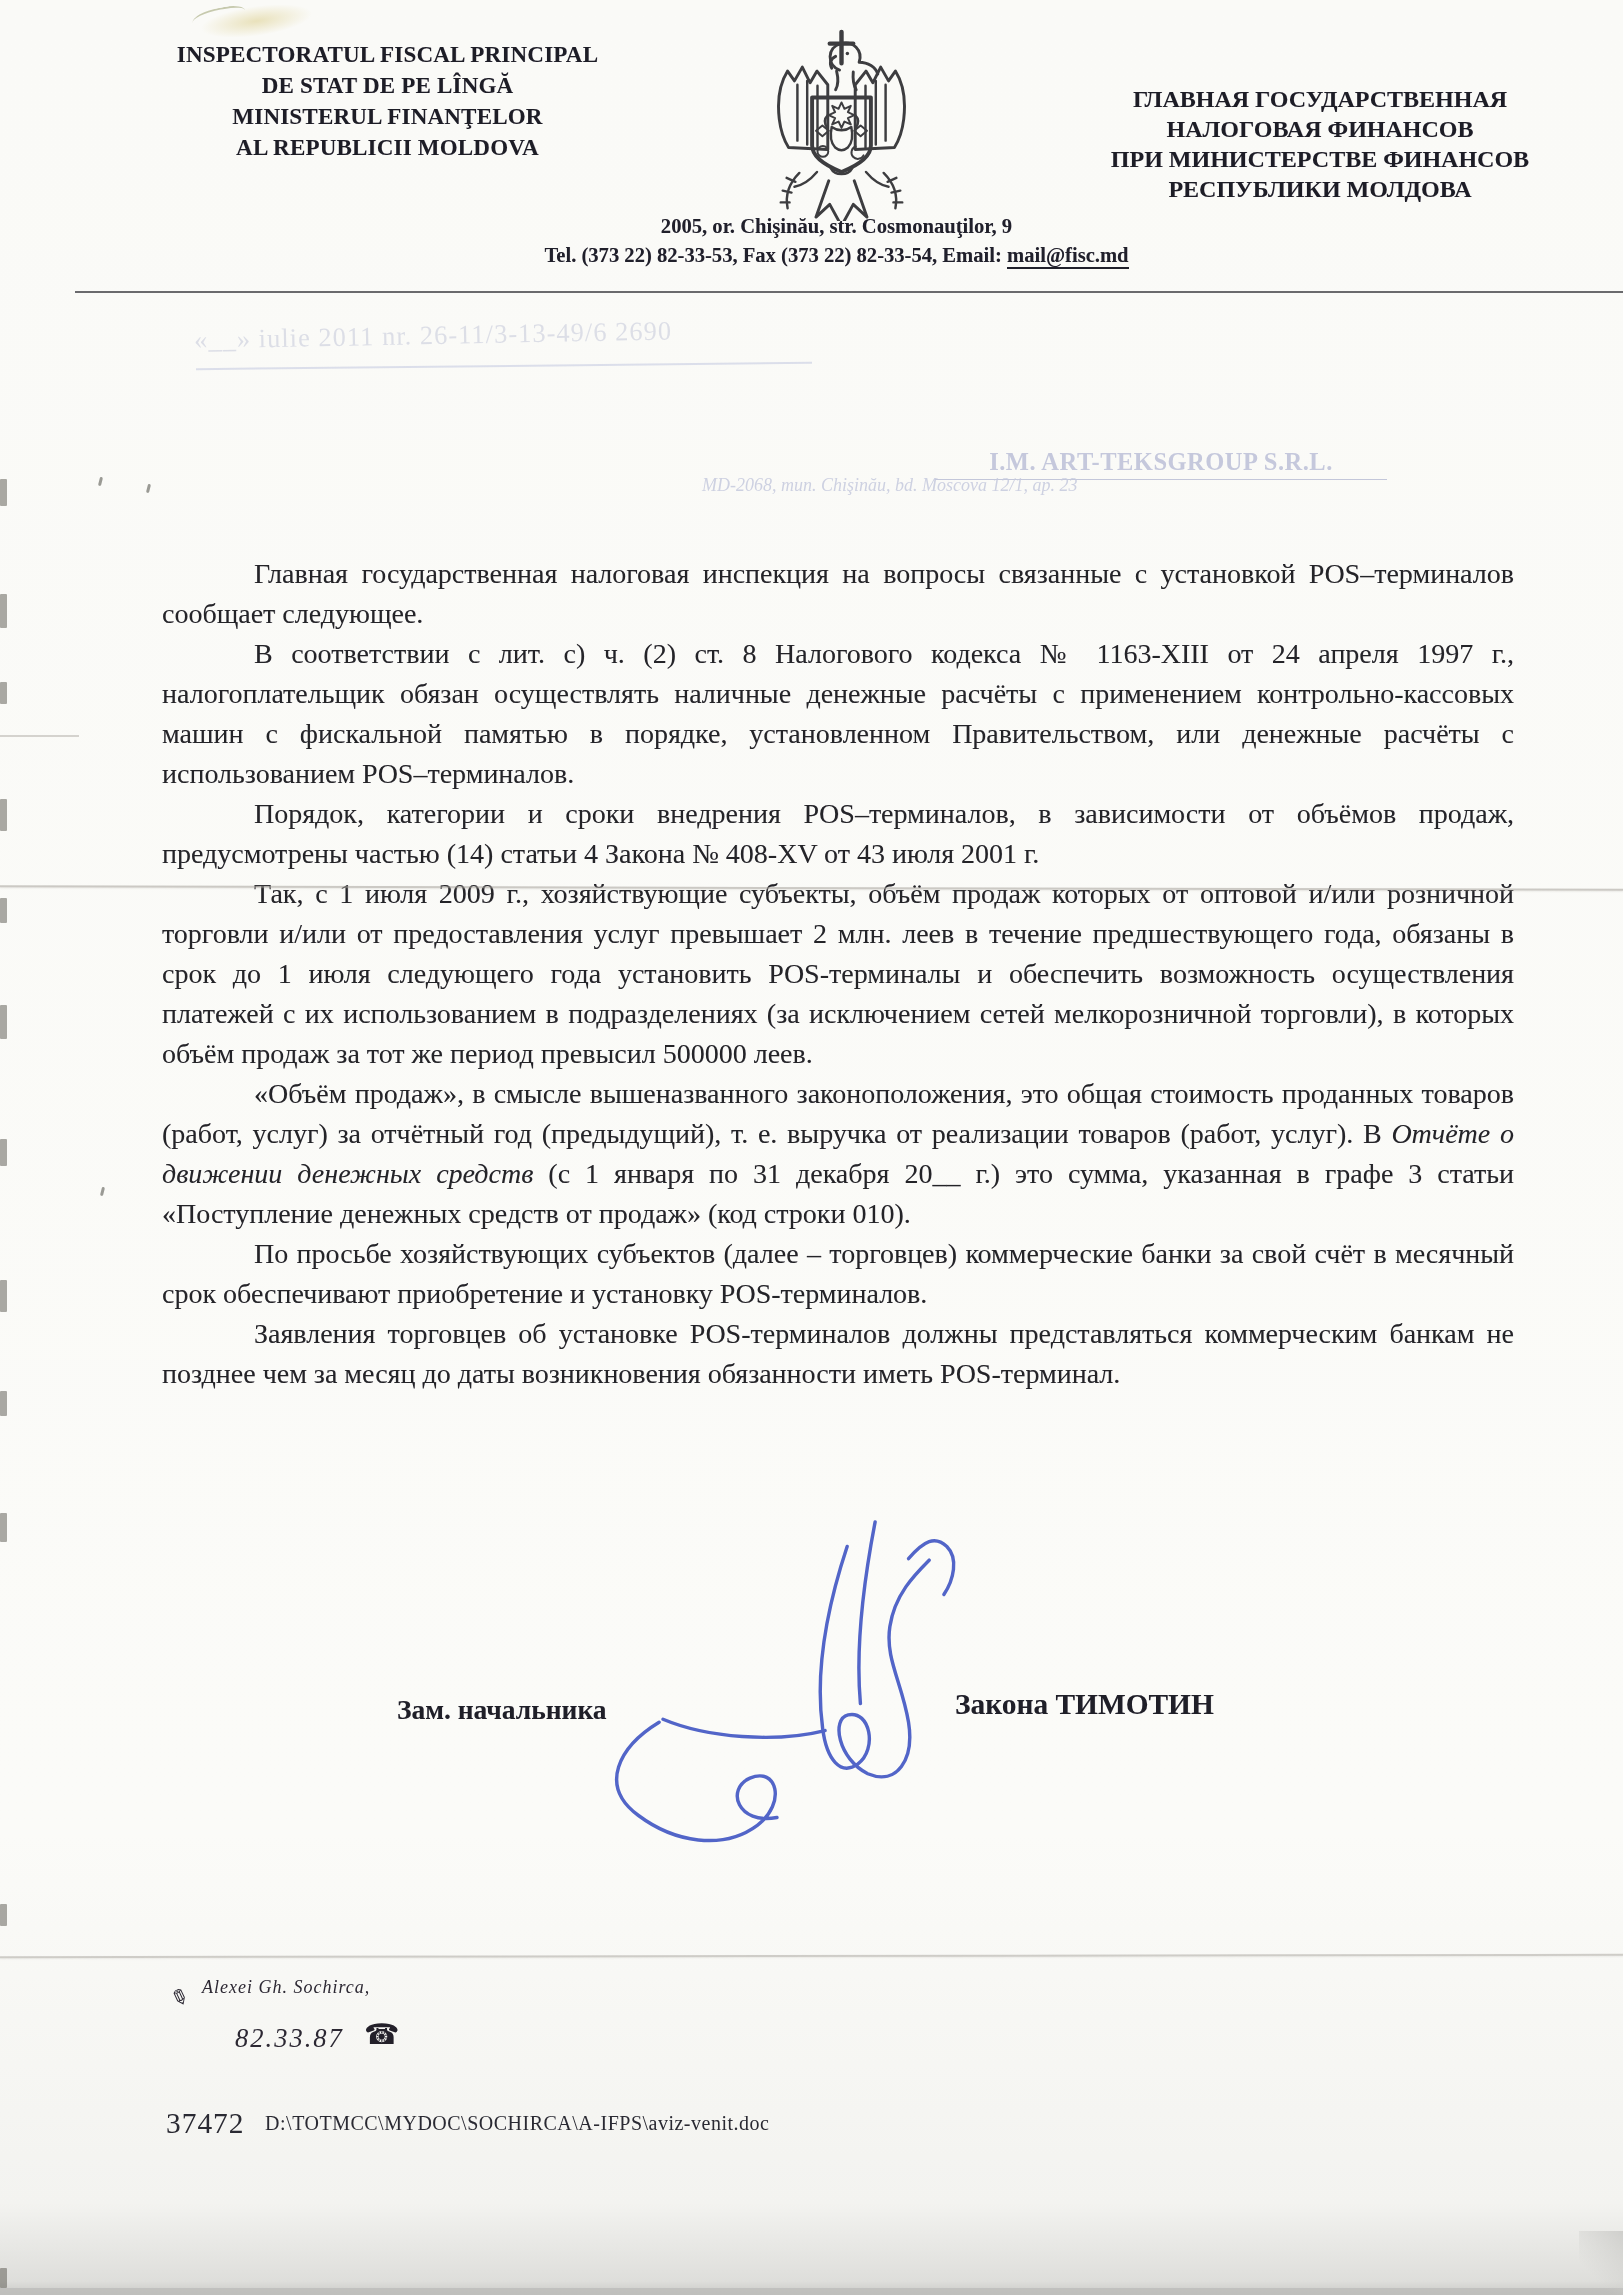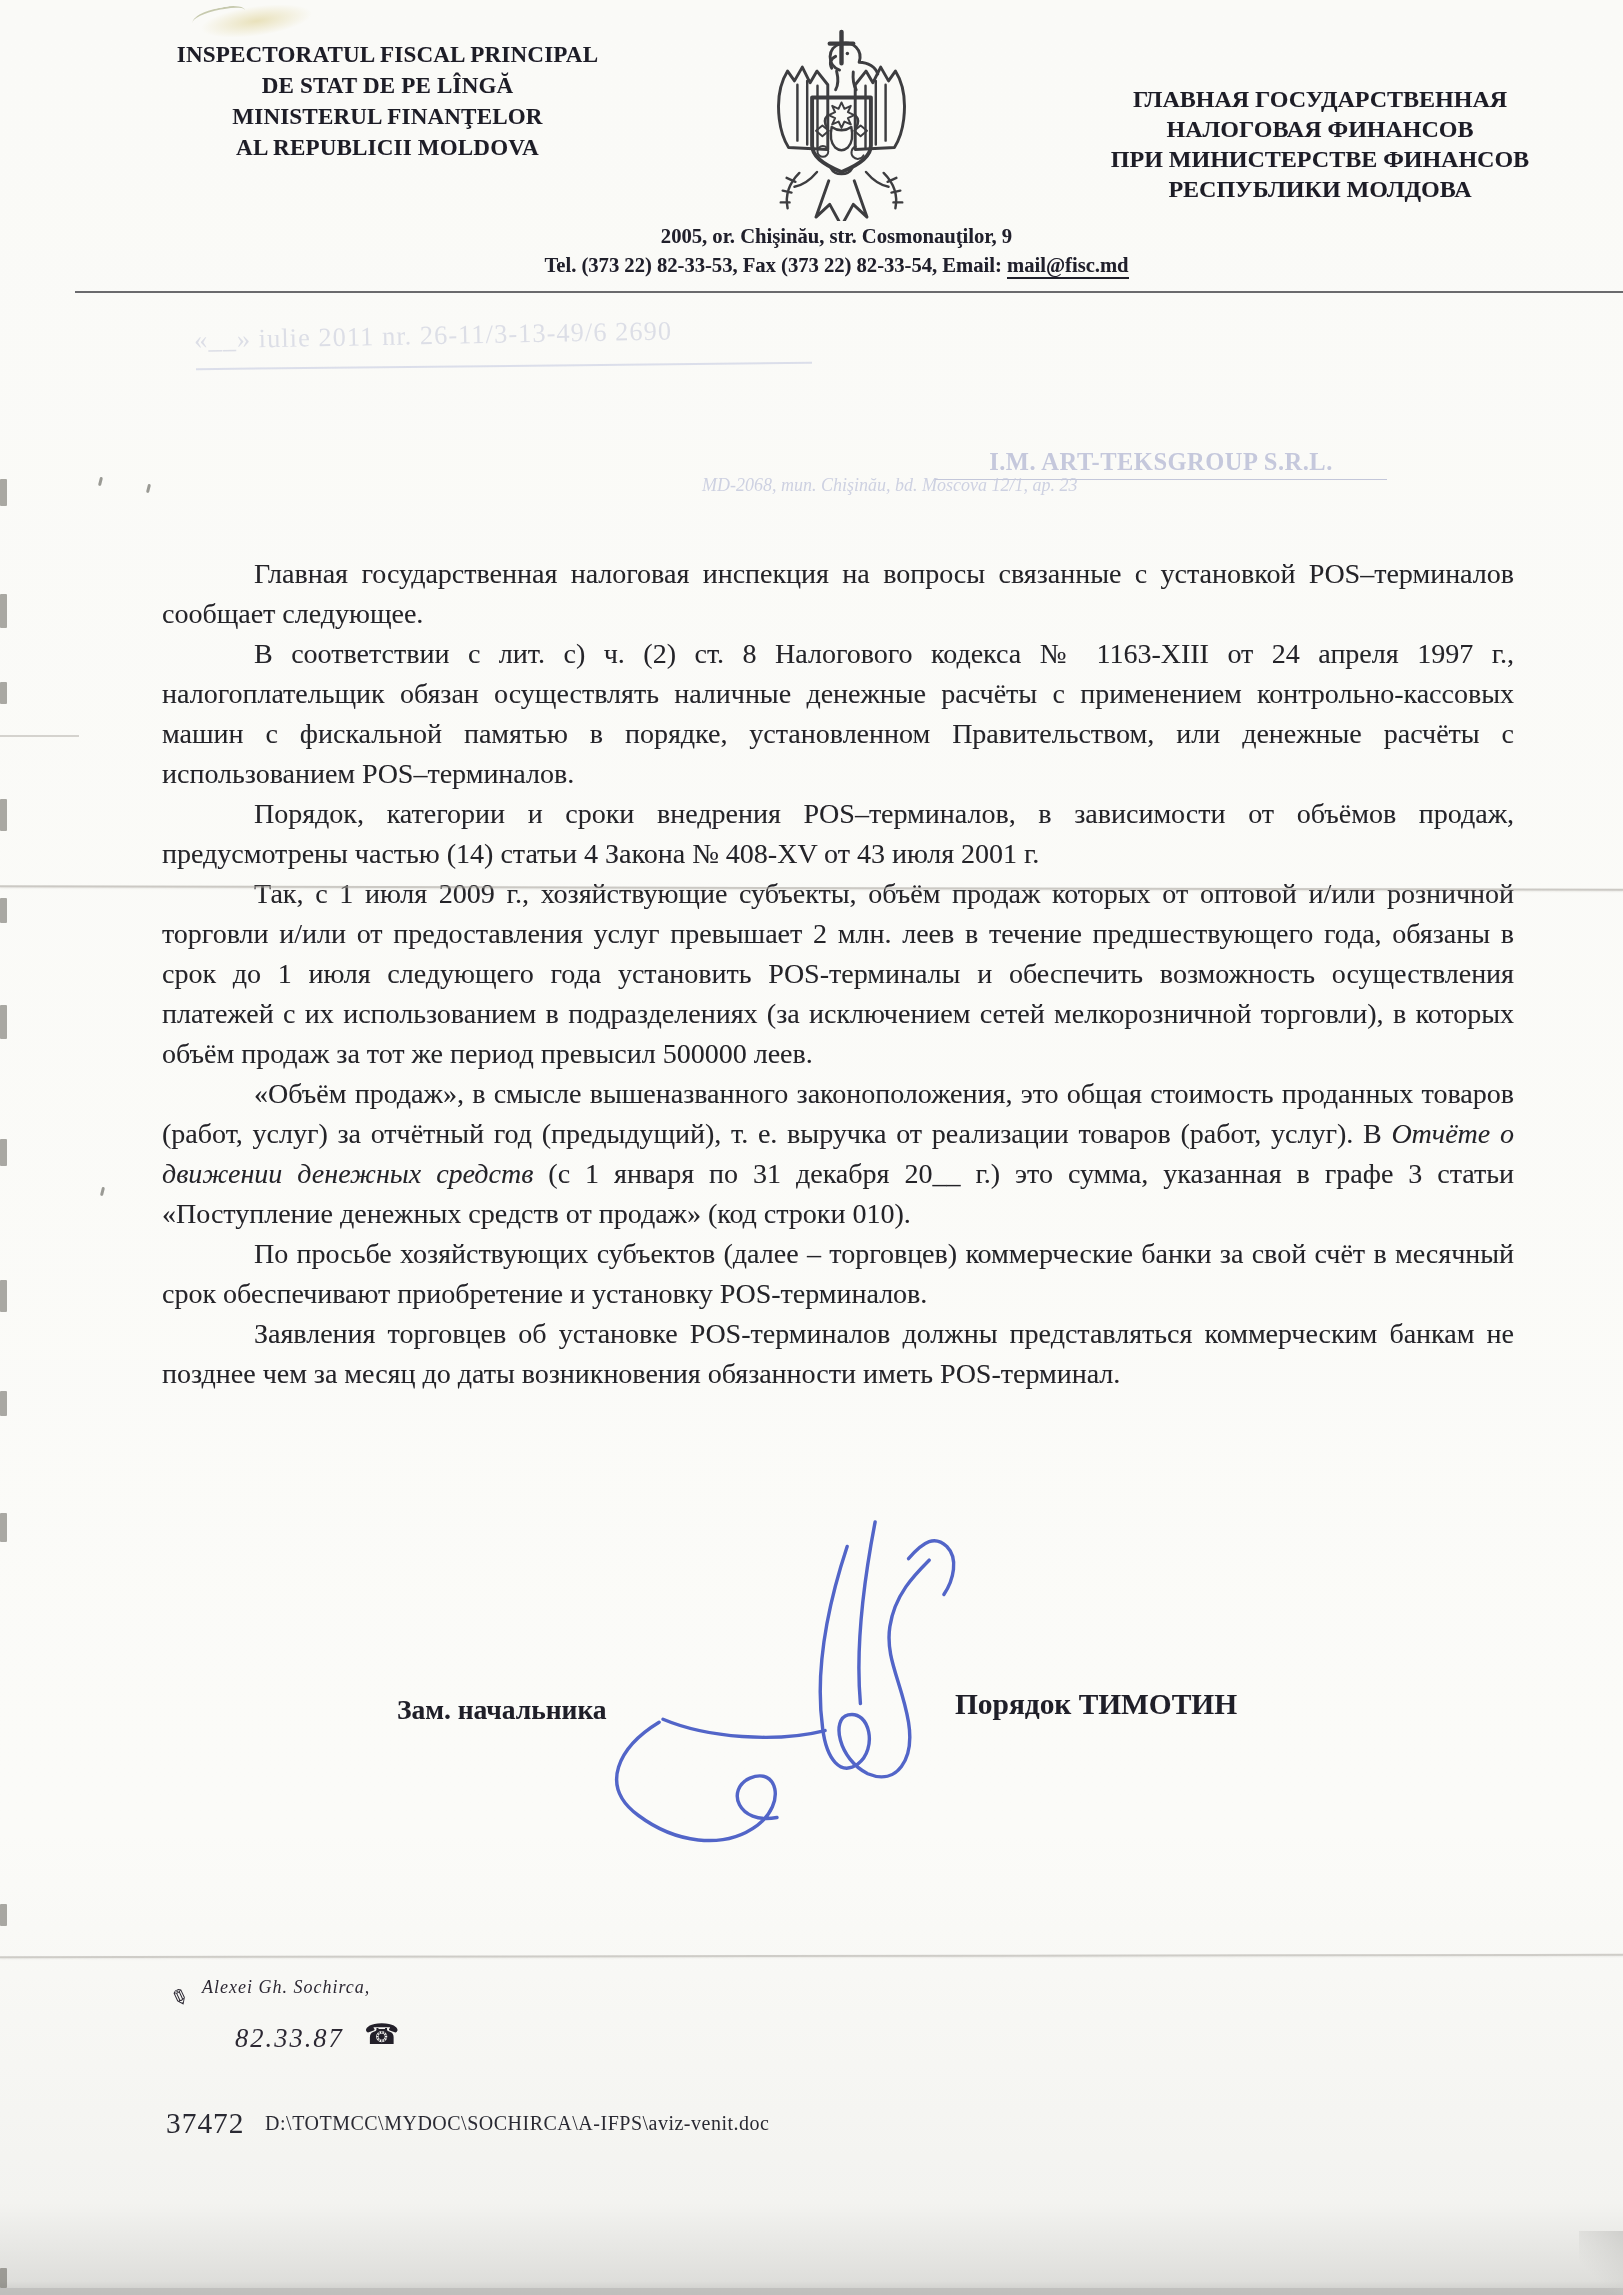--- a/index.html
+++ b/index.html
@@ -7,21 +7,21 @@
     position:relative; width:1623px; height:2295px; overflow:hidden;
     background:linear-gradient(180deg,#fafaf7 0%, #fbfbf8 80%, #f3f3f0 96%, #dededb 99.4%, #c9c9c6 100%);
     font-family:"Liberation Serif","DejaVu Serif",serif; color:#262626;
   }
   .abs { position:absolute; }
   
   .hdr { font-weight:bold; text-align:center; color:#1d1d26;
          text-shadow:0.3px 0.3px 0 rgba(70,50,90,.28); }
   .hdr-left  { left:157px;  top:39px;  width:461px;  font-size:23px; line-height:31px; letter-spacing:0.2px; }
   .hdr-right { left:1045px; top:47px;  width:550px; font-size:24px; line-height:30px;margin-top:37px; }
-  .addr { left:321px; top:222px; width:1031px; text-align:center; font-weight:bold;
+  .addr { left:321px; top:212px; width:1031px; text-align:center; font-weight:bold;
           font-size:20.6px; line-height:28.5px; color:#20202b; text-shadow:0.2px 0.2px 0 rgba(70,50,90,.25);}
   .addr .email { border-bottom:2px solid #20202b; padding-bottom:1.5px; }
   .rule { left:75px; top:291px; width:1548px; height:1.5px; background:#46464a; opacity:.8; }
   
   .stamp { left:194px; top:318px; width:687px; font-size:26.5px; color:#9aa0c2; opacity:.30;
            transform:rotate(-1.1deg); letter-spacing:1px; }
   .stamp-underline { left:196px; top:365px; width:616px; height:1.5px;
            background:rgba(140,150,200,.28); transform:rotate(-0.6deg); }
   .rcpt-name { left:935px; top:428px; width:452px; text-align:center; font-weight:bold;
            font-size:24.5px; letter-spacing:0.5px; color:#bcc0d8; opacity:.85;
@@ -135,21 +135,21 @@
     <p>Главная государственная налоговая инспекция на вопросы связанные с установкой POS–терминалов сообщает следующее.</p>
     <p>В соответствии с лит. с) ч. (2) ст. 8 Налогового кодекса № 1163-XIII от 24 апреля 1997 г., налогоплательщик обязан осуществлять наличные денежные расчёты с применением контрольно-кассовых машин с фискальной памятью в порядке, установленном Правительством, или денежные расчёты с использованием POS–терминалов.</p>
     <p>Порядок, категории и сроки внедрения POS–терминалов, в зависимости от объёмов продаж, предусмотрены частью (14) статьи 4 Закона № 408-XV от 43 июля 2001 г.</p>
     <p>Так, с 1 июля 2009 г., хозяйствующие субъекты, объём продаж которых от оптовой и/или розничной торговли и/или от предоставления услуг превышает 2 млн. леев в течение предшествующего года, обязаны в срок до 1 июля следующего года установить POS-терминалы и обеспечить возможность осуществления платежей с их использованием в подразделениях (за исключением сетей мелкорозничной торговли), в которых объём продаж за тот же период превысил 500000 леев.</p>
     <p><span>«Объём продаж», в смысле вышеназванного законоположения, это общая стоимость проданных товаров (работ, услуг) за отчётный год (предыдущий), т. е. выручка от реализации товаров (работ, услуг). В </span><span class="it">Отчёте о движении денежных средств</span><span> (с 1 января по 31 декабря 20__ г.) это сумма, указанная в графе 3 статьи «Поступление денежных средств от продаж» (код строки 010).</span></p>
     <p>По просьбе хозяйствующих субъектов (далее – торговцев) коммерческие банки за свой счёт в месячный срок обеспечивают приобретение и установку POS-терминалов.</p>
     <p>Заявления торговцев об установке POS-терминалов должны представляться коммерческим банкам не позднее чем за месяц до даты возникновения обязанности иметь POS-терминал.</p>
   </div>
 
   <div class="abs sig-title">Зам. начальника</div>
-  <div class="abs sig-name">Порядок ТИМОТИН</div>
+  <div class="abs sig-name">Закона ТИМОТИН</div>
 
   <div class="abs" style="left:501px; top:1507px;">
     <svg width="491" height="344" viewBox="0 0 1000 700" fill="none" stroke="#4a5ec6" stroke-width="7" stroke-linecap="round" opacity="0.95">
       <path d="M705 80 C662 210 640 340 655 450 C663 515 692 548 727 523 C767 493 752 413 707 423 C672 431 687 513 747 543 C807 568 842 513 830 438 C817 358 782 308 792 243 C802 178 842 138 872 108"></path>
       <path d="M762 30 C737 160 722 290 732 400"></path>
       <path d="M830 105 C862 68 884 58 908 80 C932 104 922 148 902 178"></path>
       <path d="M322 438 C240 488 198 568 280 628 C352 682 452 700 522 648 C582 602 562 528 507 552 C457 574 482 648 562 632"></path>
       <path d="M330 432 C420 470 560 480 660 455"></path>
     </svg>
   </div>

